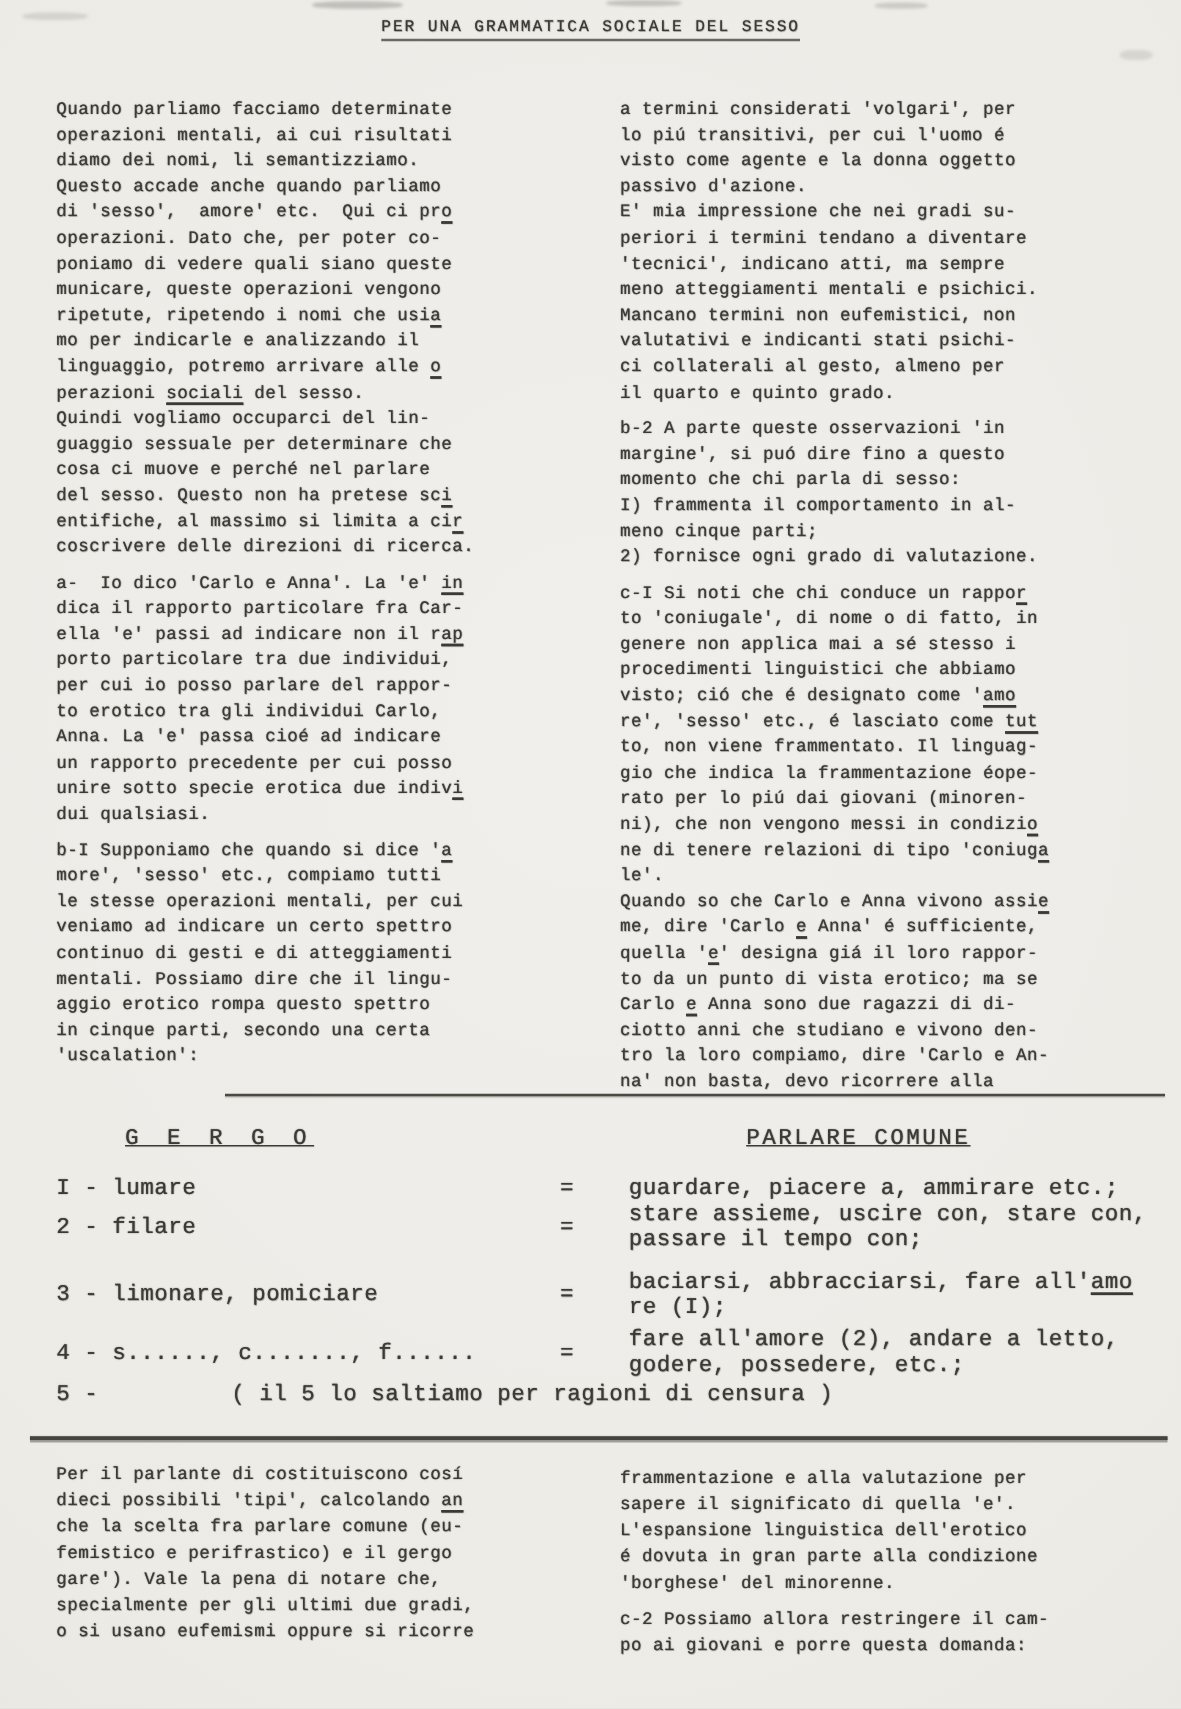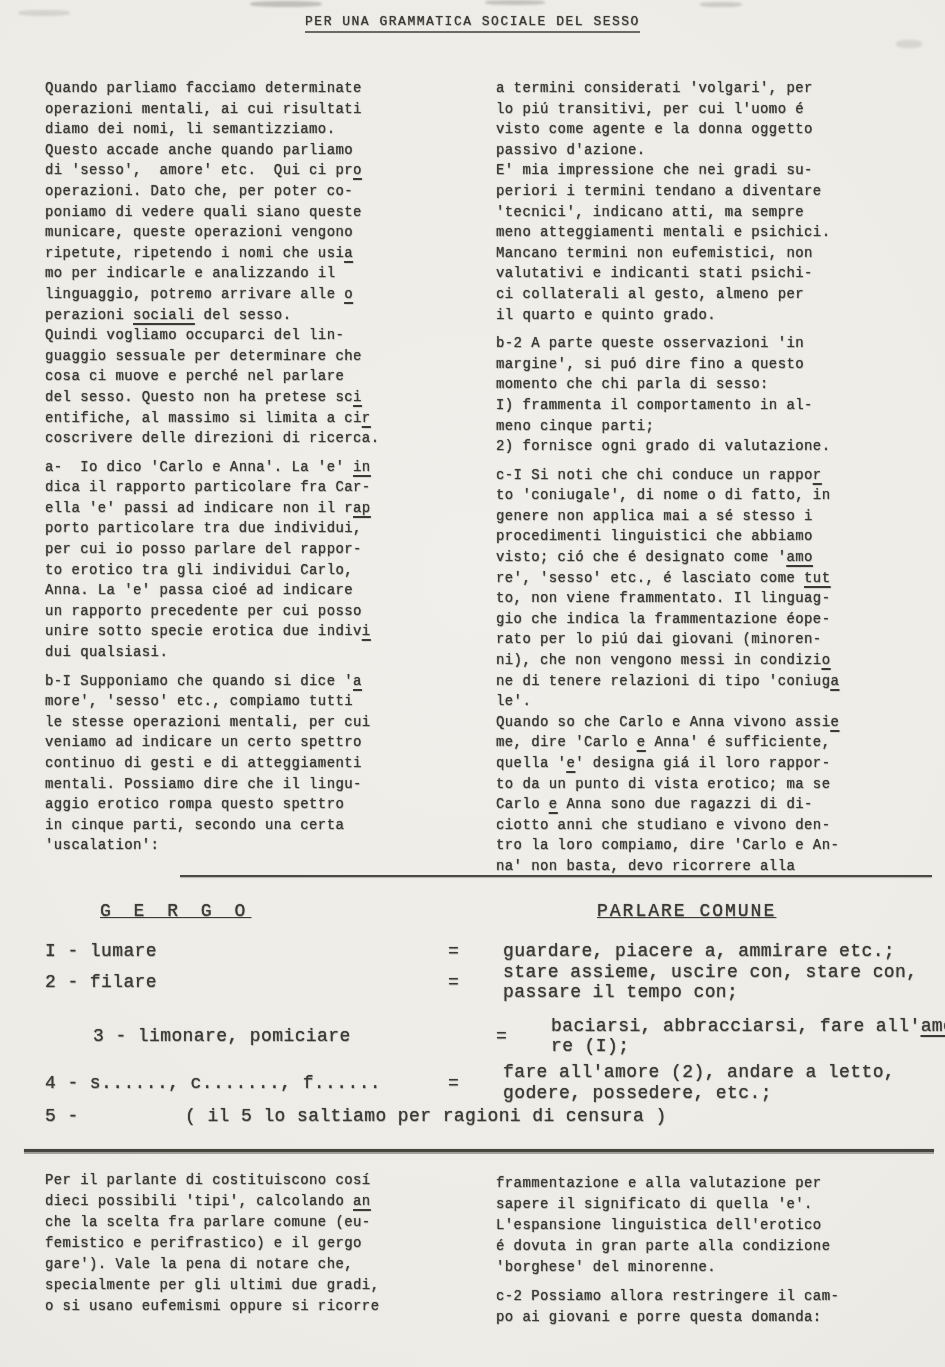--- a/index.html
+++ b/index.html
@@ -44,21 +44,21 @@
   .rule-lower{
     position:absolute;left:24px;top:1149px;width:910px;height:3px;
     background:#45443d;box-shadow:0 2px 0 rgba(69,68,61,0.45), 0 0 1px rgba(0,0,0,0.4);
   }
   .hdr{position:absolute;font-size:18px;text-decoration:underline;}
   .hdr-gergo{left:100px;top:901px;letter-spacing:6px;}
   .hdr-comune{left:597px;top:901px;letter-spacing:2px;text-align:right;}
   .gtable{position:absolute;left:45px;top:941px;width:893px;font-size:18px;letter-spacing:0.4px;}
   .trow{position:relative;display:flex;align-items:center;}
   .trow:nth-child(2){margin-top:0;}
-  .trow:nth-child(3){margin-top:13px;margin-left:48px;}
+  .trow:nth-child(3){margin-top:13px;}
   .trow:nth-child(4){margin-top:5px;}
   .trow:nth-child(5){margin-top:3px;}
   .t-term{width:403px;flex:0 0 403px;white-space:pre;}
   .t-eq{width:55px;flex:0 0 55px;}
   .t-meaning{flex:1;}
   .t-note{position:absolute;left:140px;top:0;white-space:pre;}
   .artifact{position:absolute;border-radius:40%;filter:blur(1.2px);}
 </style>
 </head>
 <body>

